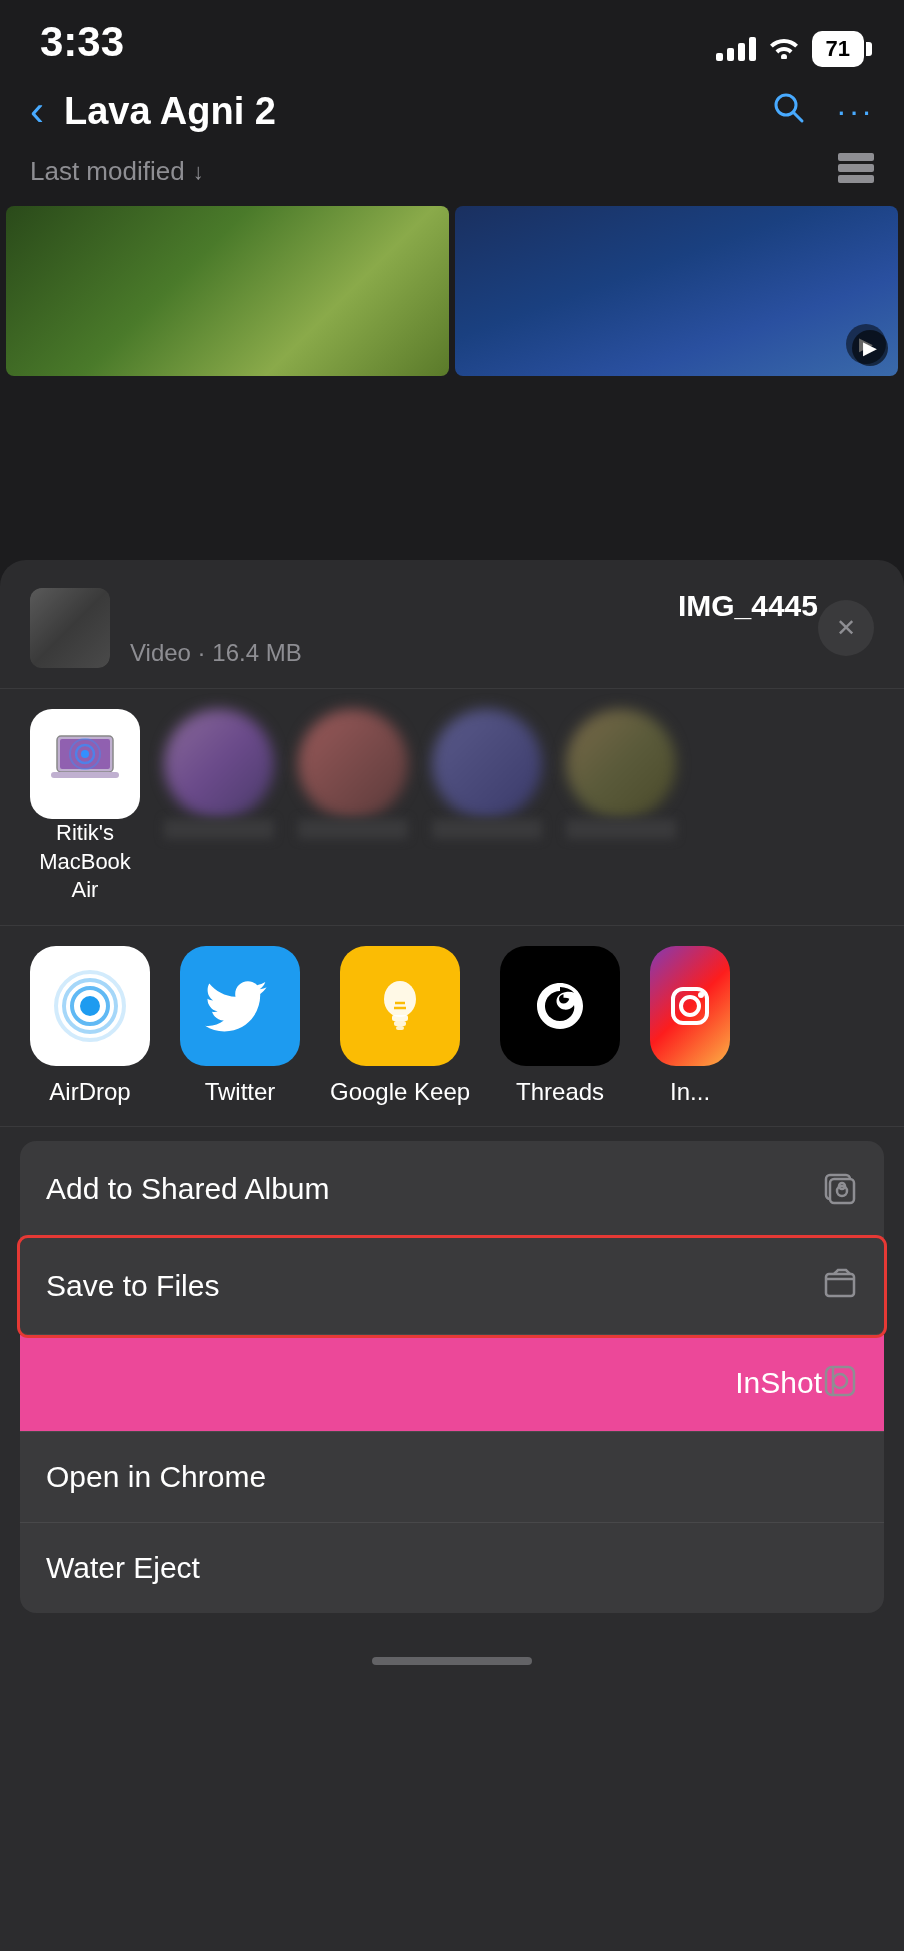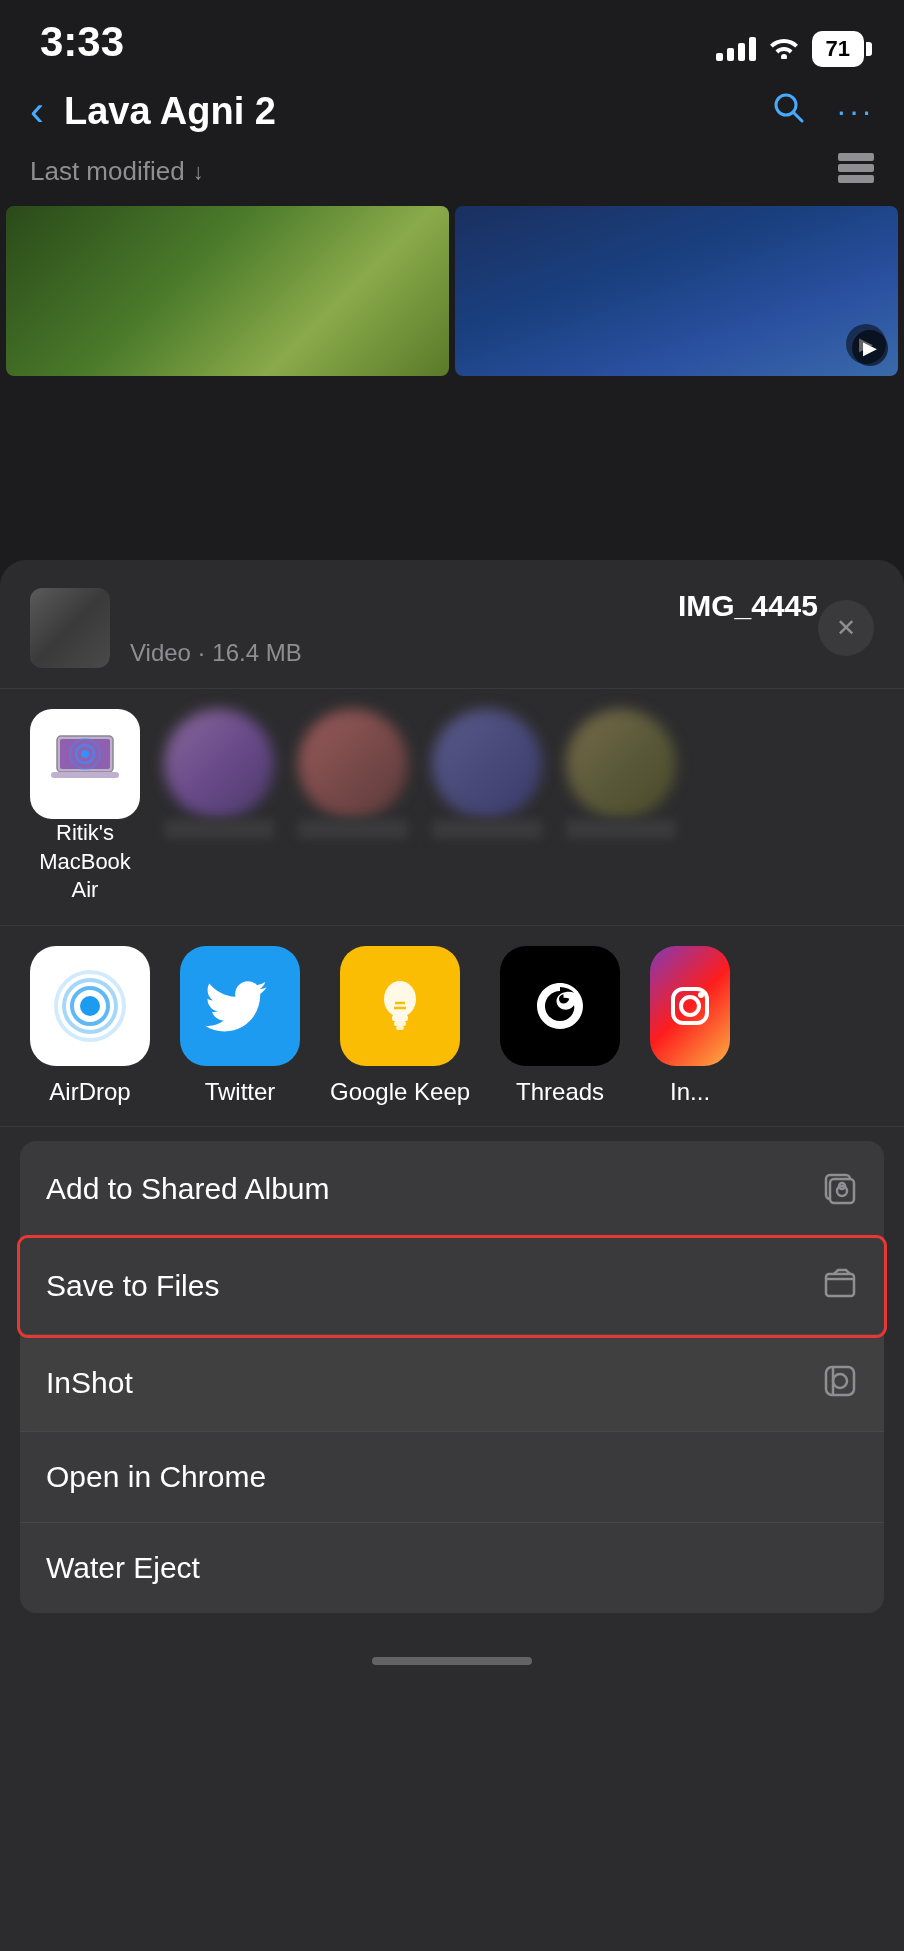--- a/index.html
+++ b/index.html
@@ -537,21 +537,21 @@
       <span class="action-label">Save to Files</span>
       <span style="color:#8e8e93;">
         <svg width="36" height="36" viewBox="0 0 36 36" fill="none" stroke="#8e8e93" stroke-width="2.5">
           <rect x="4" y="8" width="28" height="22" rx="3"></rect>
           <path d="M4 13h28"></path>
           <path d="M12 8l4-4h8l4 4"></path>
         </svg>
       </span>
     </div>
 
-    <div class="action-item" style="background:#404040; border-radius:0; border-bottom:1px solid #48484a;">
+    <div class="action-item" style="background:#ec4899; border-radius:0; border-bottom:1px solid #48484a;justify-content:flex-end;">
       <span class="action-label">InShot</span>
       <span style="color:#8e8e93;">
         <svg width="36" height="36" viewBox="0 0 36 36" fill="none" stroke="#8e8e93" stroke-width="2.5">
           <rect x="4" y="4" width="28" height="28" rx="6"></rect>
           <circle cx="18" cy="18" r="7"></circle>
           <line x1="11" y1="4" x2="11" y2="32"></line>
         </svg>
       </span>
     </div>
 

